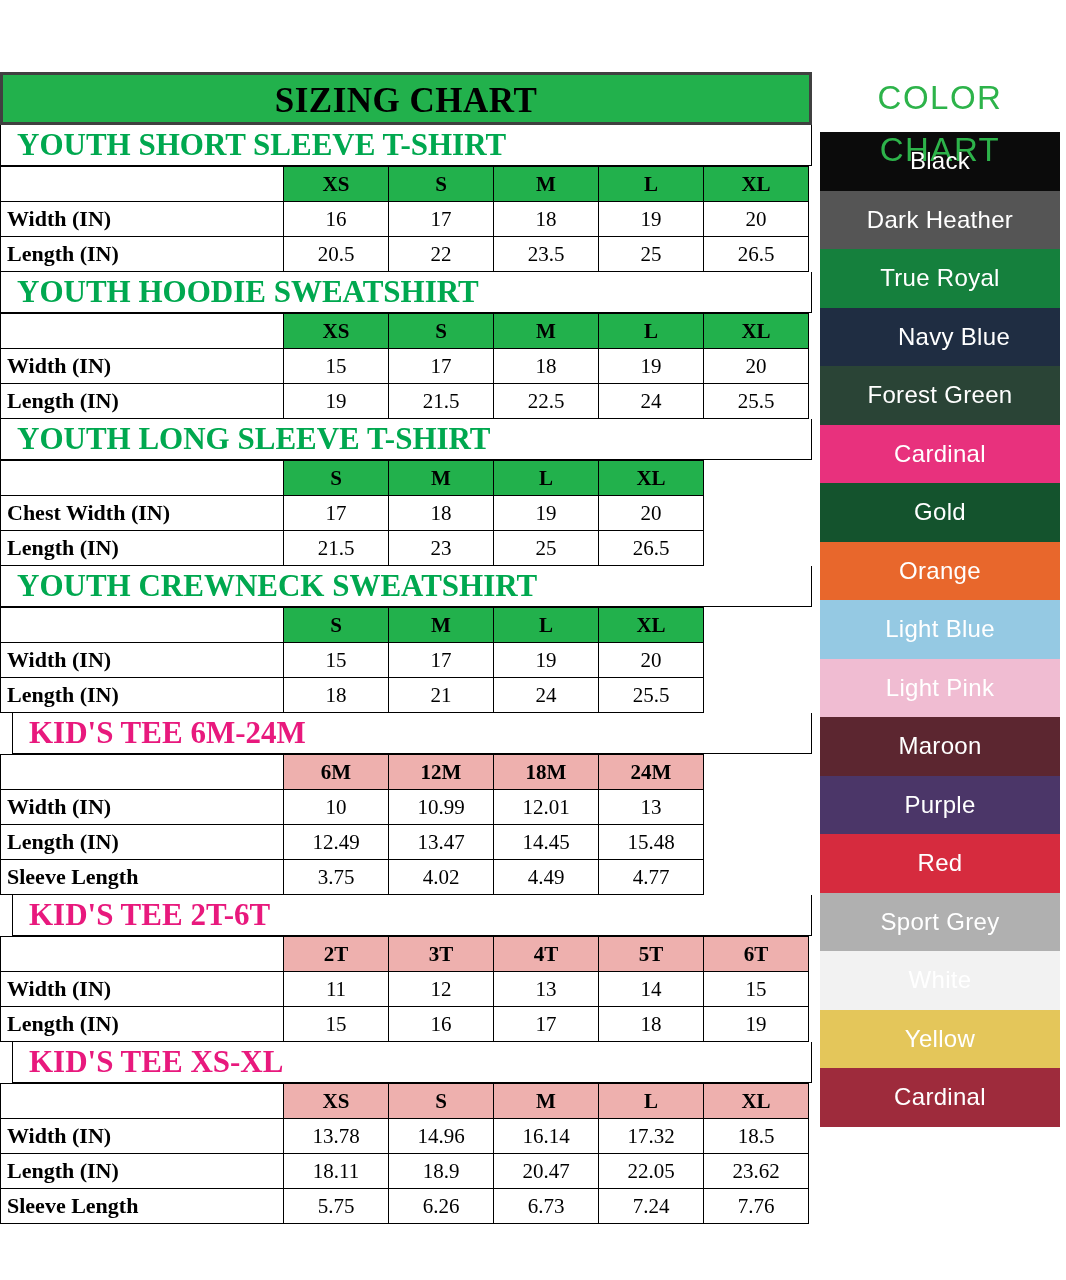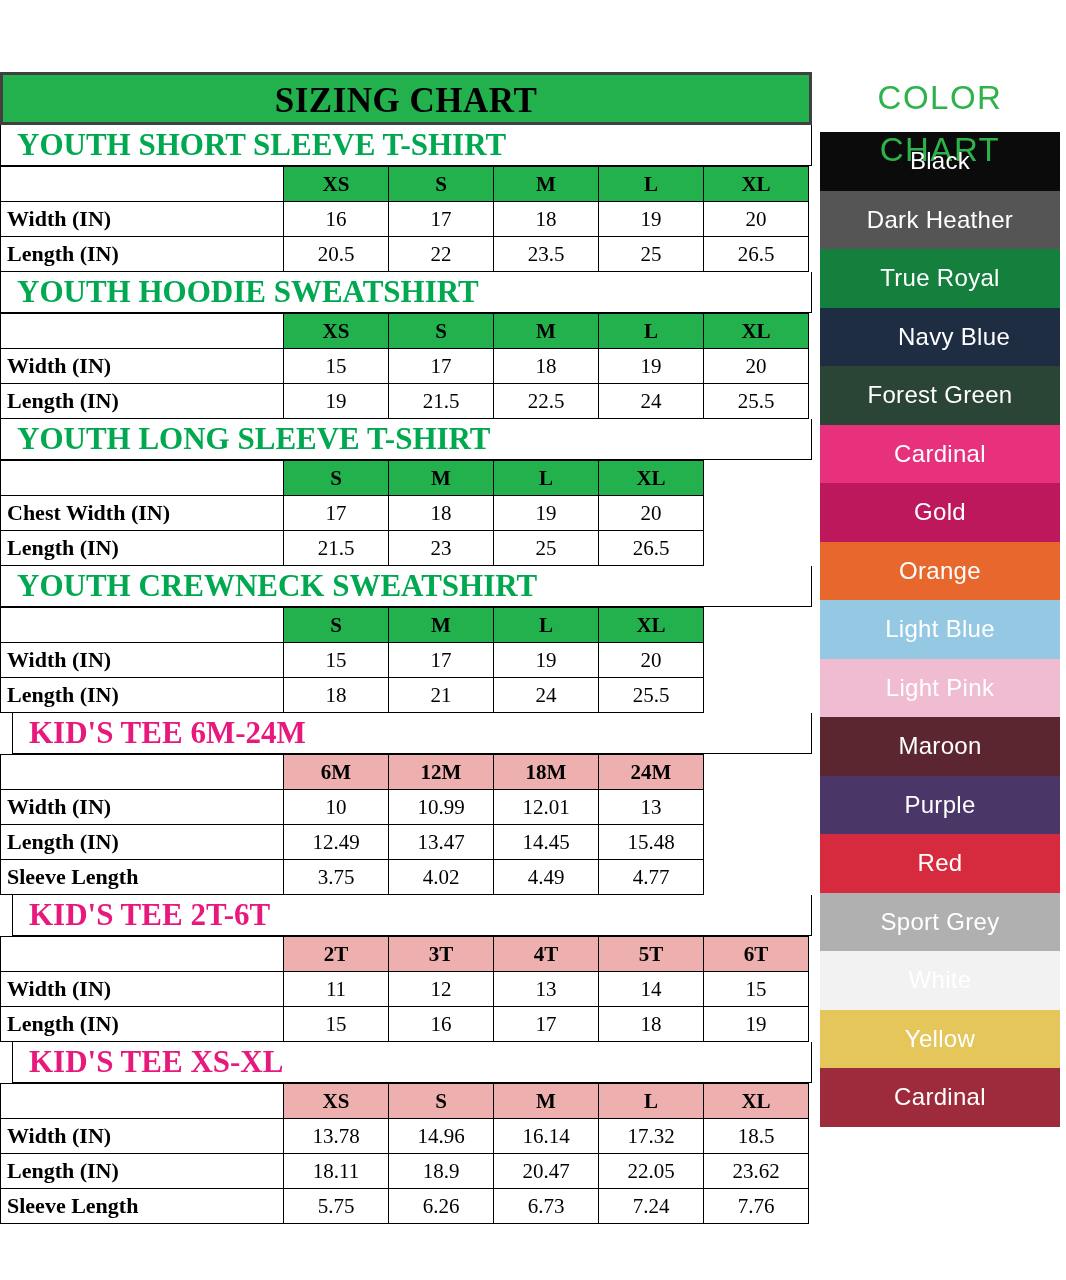--- a/index.html
+++ b/index.html
@@ -433,21 +433,21 @@
 
   <div id="right">
     <div id="color-title">COLOR CHART</div>
     <div id="swatches">
         <div class="swatch" style="background: rgb(11, 11, 11); color: rgb(255, 255, 255);">Black</div>
         <div class="swatch" style="background: rgb(85, 85, 85); color: rgb(255, 255, 255);">Dark Heather</div>
         <div class="swatch" style="background: #15803d; color: rgb(255, 255, 255);">True Royal</div>
         <div class="swatch" style="background: rgb(31, 45, 66); color: rgb(255, 255, 255); padding-left: 28px;">Navy Blue</div>
         <div class="swatch" style="background: rgb(42, 68, 54); color: rgb(255, 255, 255);">Forest Green</div>
         <div class="swatch" style="background: rgb(232, 49, 125); color: rgb(255, 255, 255);">Cardinal</div>
-        <div class="swatch" style="background: #be185d; color: rgb(255, 255, 255);">Gold</div>
+        <div class="swatch" style="background: #14532d; color: rgb(255, 255, 255);">Gold</div>
         <div class="swatch" style="background: rgb(232, 103, 44); color: rgb(255, 255, 255);">Orange</div>
         <div class="swatch" style="background: rgb(149, 201, 227); color: rgb(255, 255, 255);">Light Blue</div>
         <div class="swatch" style="background: rgb(240, 188, 210); color: rgb(255, 255, 255);">Light Pink</div>
         <div class="swatch" style="background: rgb(92, 38, 48); color: rgb(255, 255, 255);">Maroon</div>
         <div class="swatch" style="background: rgb(75, 54, 104); color: rgb(255, 255, 255);">Purple</div>
         <div class="swatch" style="background: rgb(214, 43, 62); color: rgb(255, 255, 255);">Red</div>
         <div class="swatch" style="background: rgb(176, 176, 176); color: rgb(255, 255, 255);">Sport Grey</div>
         <div class="swatch" style="background: rgb(242, 242, 242); color: rgb(255, 255, 255);">White</div>
         <div class="swatch" style="background: rgb(228, 198, 90); color: rgb(255, 255, 255);">Yellow</div>
         <div class="swatch" style="background: rgb(158, 43, 60); color: rgb(255, 255, 255);">Cardinal</div>

